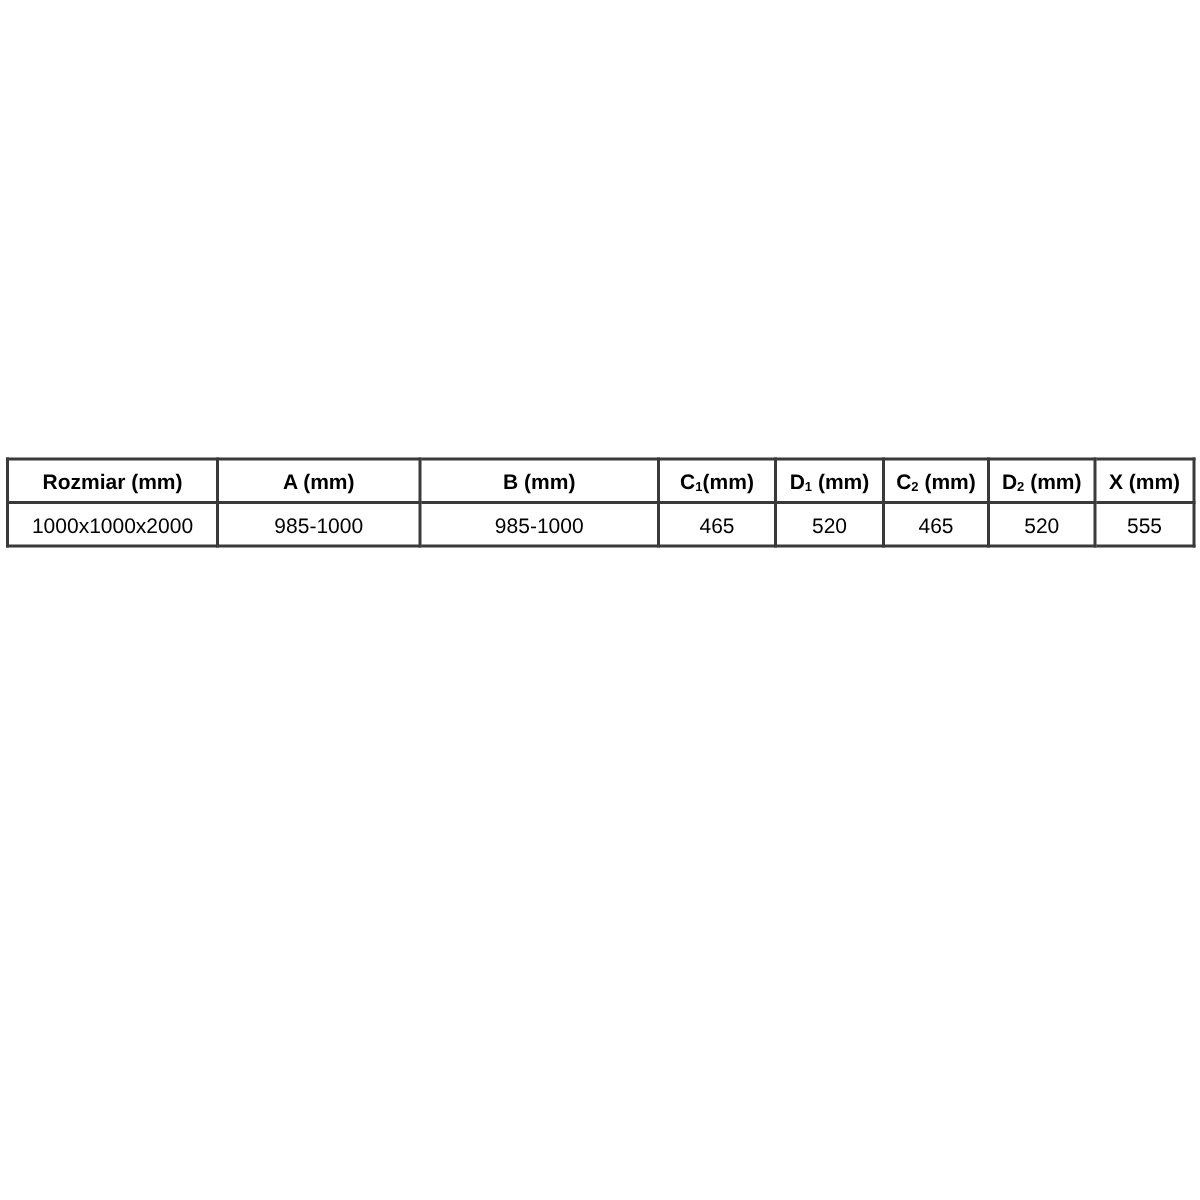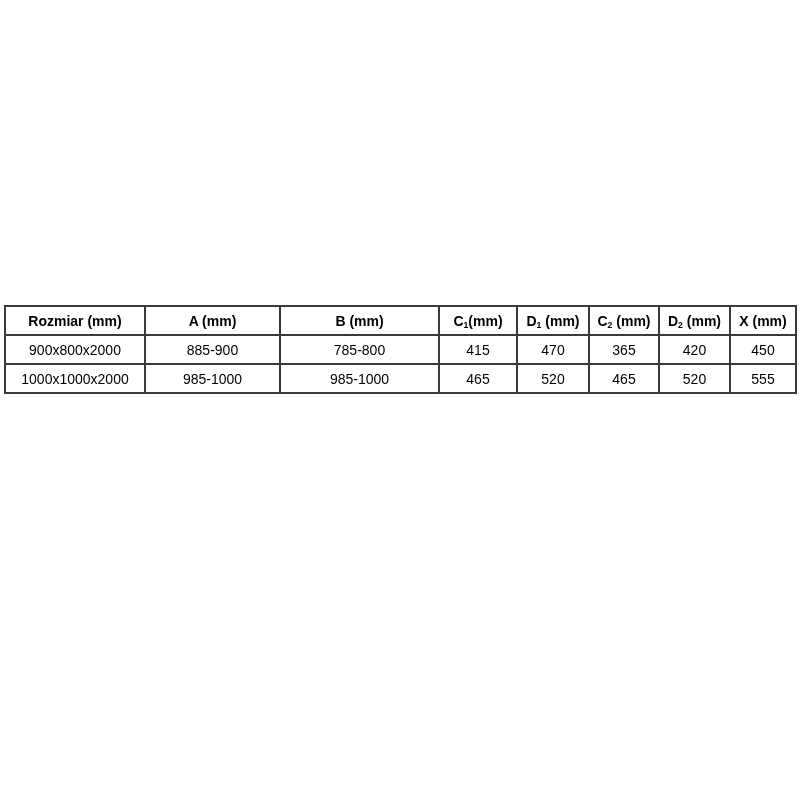--- a/index.html
+++ b/index.html
@@ -70,30 +70,20 @@
         <th><span>B (mm)</span><sub class="hdr-sub"></sub><span></span></th>
         <th><span>C</span><sub class="hdr-sub">1</sub><span>(mm)</span></th>
         <th><span>D</span><sub class="hdr-sub">1</sub><span> (mm)</span></th>
         <th><span>C</span><sub class="hdr-sub">2</sub><span> (mm)</span></th>
         <th><span>D</span><sub class="hdr-sub">2</sub><span> (mm)</span></th>
         <th><span>X (mm)</span><sub class="hdr-sub"></sub><span></span></th>
       </tr>
     </thead>
     <tbody>
       <tr>
-        <td>900x800x2000</td>
-        <td>885-900</td>
-        <td>785-800</td>
-        <td>415</td>
-        <td>470</td>
-        <td>365</td>
-        <td>420</td>
-        <td>450</td>
-      </tr>
-      <tr>
         <td>1000x1000x2000</td>
         <td>985-1000</td>
         <td>985-1000</td>
         <td>465</td>
         <td>520</td>
         <td>465</td>
         <td>520</td>
         <td>555</td>
       </tr>
     </tbody>

